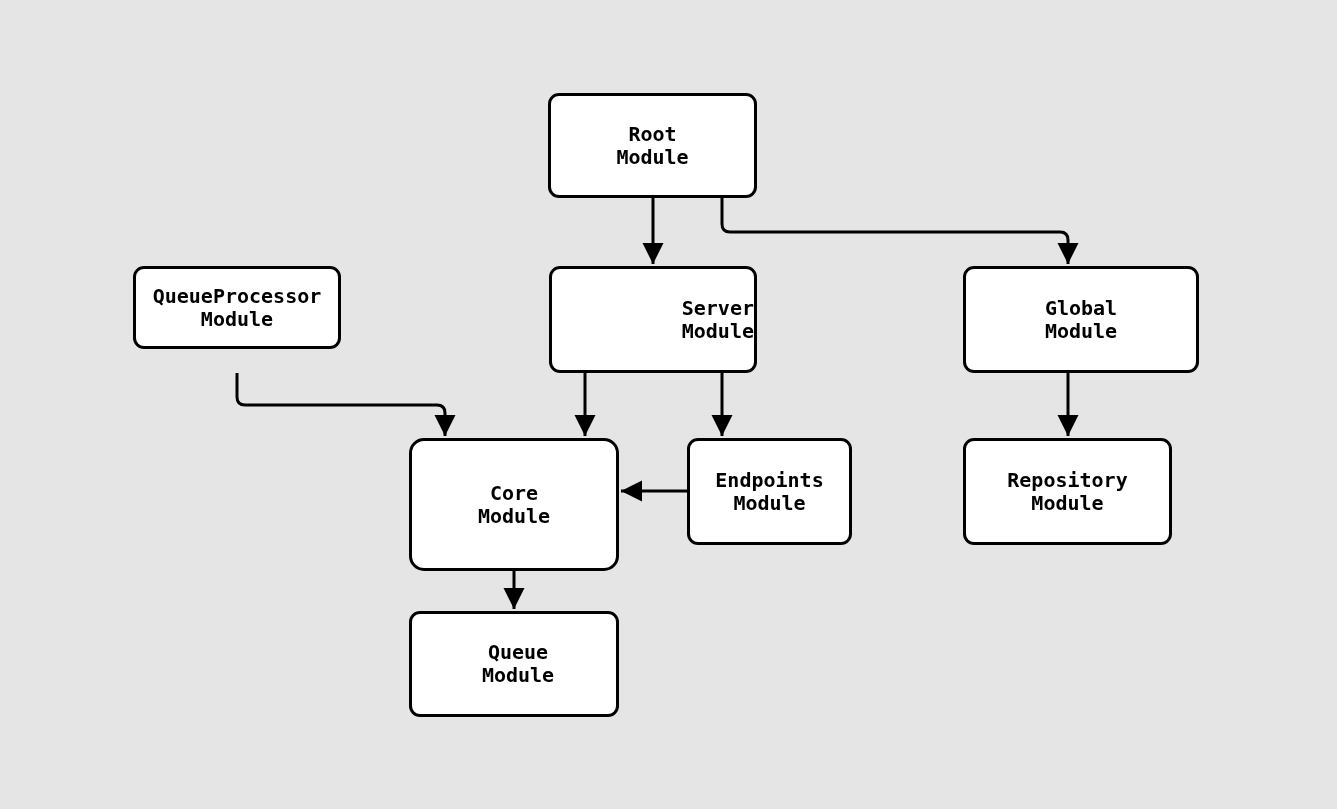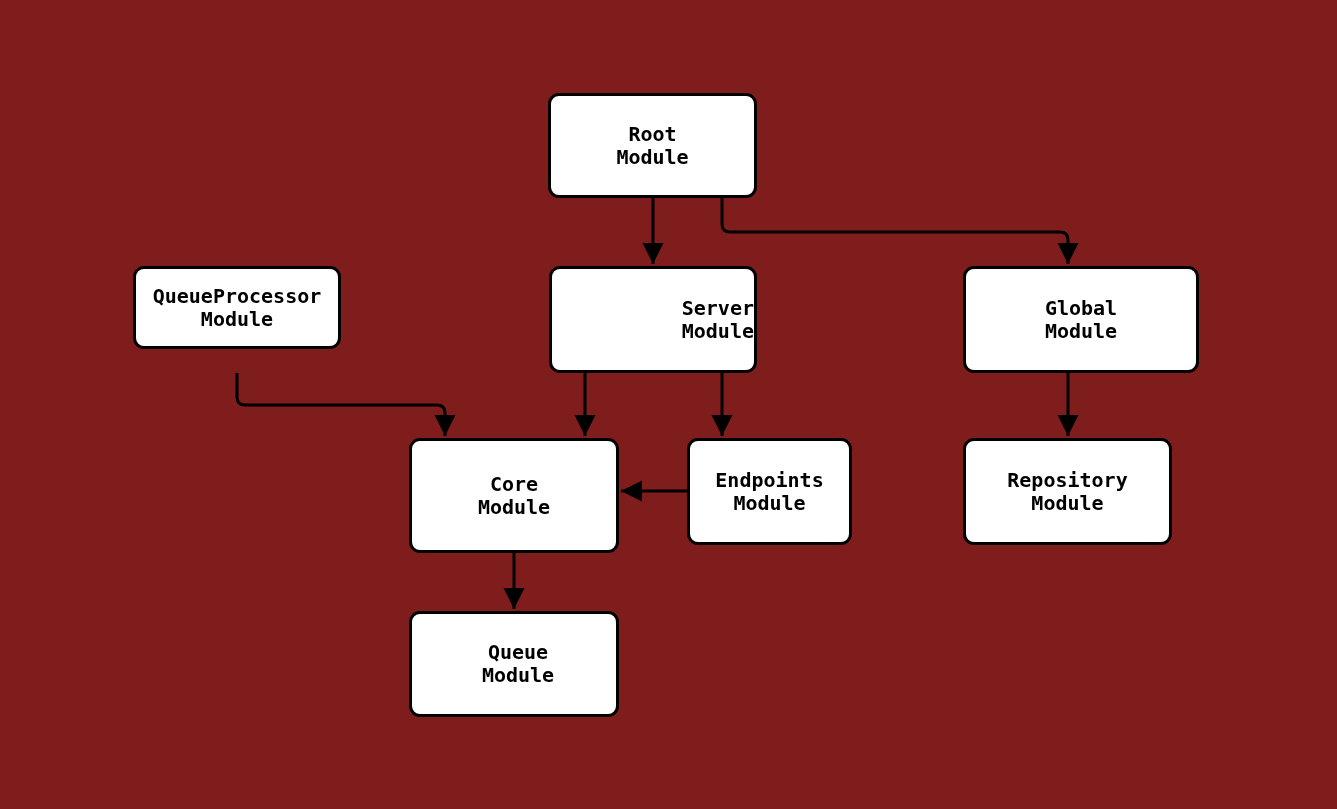--- a/index.html
+++ b/index.html
@@ -4,21 +4,21 @@
 <style>
   html, body {
     margin: 0;
     padding: 0;
     background: #ffffff;
   }
   #canvas {
     position: relative;
     width: 1337px;
     height: 809px;
-    background: #7f1d1d;
+    background: #e5e5e5;
     font-family: "DejaVu Sans Mono", "Liberation Mono", monospace;
     overflow: hidden;
   }
   .edges-layer {
     position: absolute;
     left: 0;
     top: 0;
   }
   .node {
     position: absolute;
@@ -75,21 +75,21 @@
   <div class="node" style="left:549px; top:266px; width:208px; height:107px;justify-content:flex-end;">
     <span class="label">Server
 Module</span>
   </div>
 
   <div class="node" style="left:963px; top:266px; width:236px; height:107px;">
     <span class="label">Global
 Module</span>
   </div>
 
-  <div class="node" style="left:409px; top:438px; width:210px; height:115px;">
+  <div class="node" style="left:409px; top:438px; width:210px; height:133px;border-radius:15px;">
     <span class="label">Core
 Module</span>
   </div>
 
   <div class="node" style="left:687px; top:438px; width:165px; height:107px;">
     <span class="label">Endpoints
 Module</span>
   </div>
 
   <div class="node" style="left:963px; top:438px; width:209px; height:107px;">

